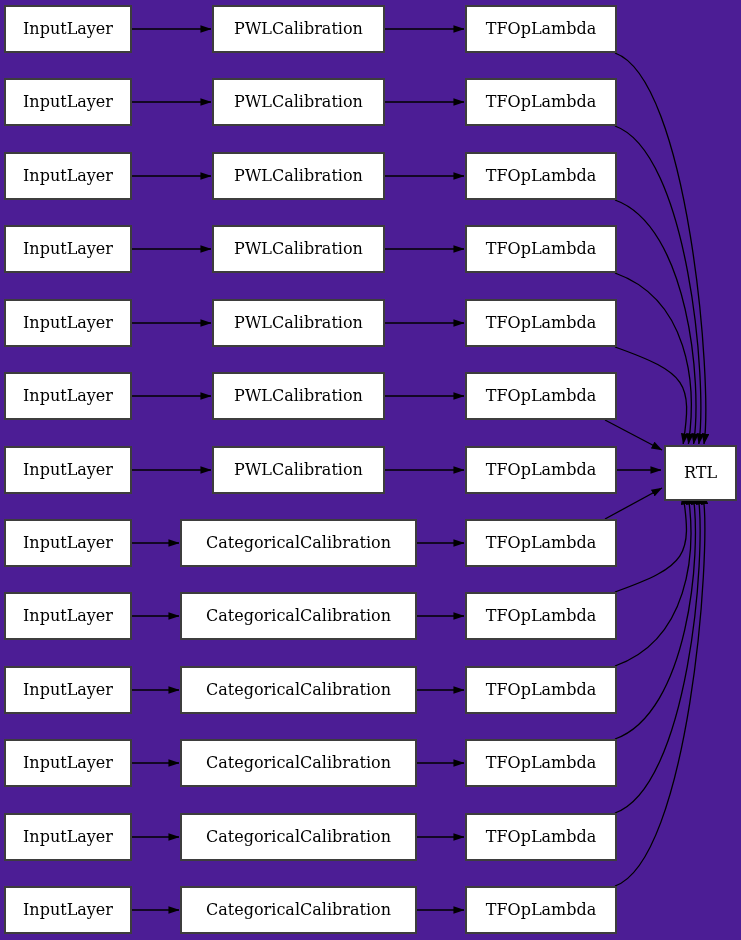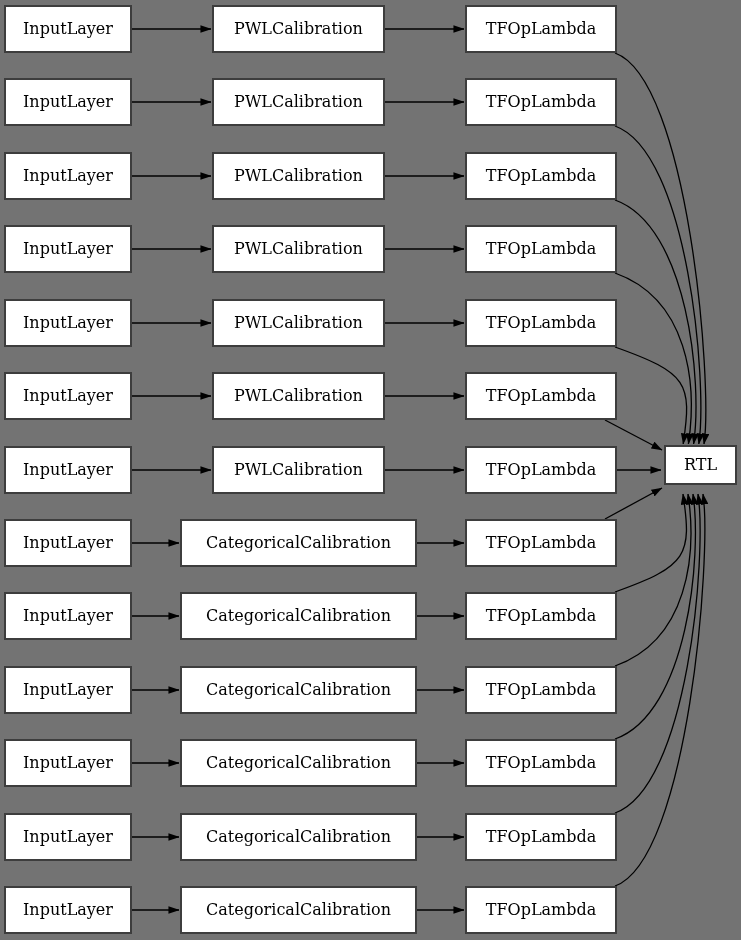--- a/index.html
+++ b/index.html
@@ -4,21 +4,21 @@
 <style>
   html, body {
     margin: 0;
     padding: 0;
     background: #ffffff;
   }
   #stage {
     position: relative;
     width: 741px;
     height: 940px;
-    background: #737373;
+    background: #4c1d95;
     font-family: "DejaVu Serif", "Liberation Serif", serif;
     overflow: hidden;
   }
   #edges {
     position: absolute;
     left: 0; top: 0;
     width: 741px; height: 940px;
   }
   .node {
     position: absolute;
@@ -124,15 +124,15 @@
       <div class="node" style="left: 465px; top: 666px; width: 152px; height: 48px; border-color: rgb(61, 61, 61); background: rgb(255, 255, 255); color: rgb(0, 0, 0);">TFOpLambda</div>
       <div class="node" style="left: 4px; top: 739px; width: 128px; height: 48px; border-color: rgb(61, 61, 61); background: rgb(255, 255, 255); color: rgb(0, 0, 0);">InputLayer</div>
       <div class="node" style="left: 180px; top: 739px; width: 237px; height: 48px; border-color: rgb(61, 61, 61); background: rgb(255, 255, 255); color: rgb(0, 0, 0);">CategoricalCalibration</div>
       <div class="node" style="left: 465px; top: 739px; width: 152px; height: 48px; border-color: rgb(61, 61, 61); background: rgb(255, 255, 255); color: rgb(0, 0, 0);">TFOpLambda</div>
       <div class="node" style="left: 4px; top: 813px; width: 128px; height: 48px; border-color: rgb(61, 61, 61); background: rgb(255, 255, 255); color: rgb(0, 0, 0);">InputLayer</div>
       <div class="node" style="left: 180px; top: 813px; width: 237px; height: 48px; border-color: rgb(61, 61, 61); background: rgb(255, 255, 255); color: rgb(0, 0, 0);">CategoricalCalibration</div>
       <div class="node" style="left: 465px; top: 813px; width: 152px; height: 48px; border-color: rgb(61, 61, 61); background: rgb(255, 255, 255); color: rgb(0, 0, 0);">TFOpLambda</div>
       <div class="node" style="left: 4px; top: 886px; width: 128px; height: 48px; border-color: rgb(61, 61, 61); background: rgb(255, 255, 255); color: rgb(0, 0, 0);">InputLayer</div>
       <div class="node" style="left: 180px; top: 886px; width: 237px; height: 48px; border-color: rgb(61, 61, 61); background: rgb(255, 255, 255); color: rgb(0, 0, 0);">CategoricalCalibration</div>
       <div class="node" style="left: 465px; top: 886px; width: 152px; height: 48px; border-color: rgb(61, 61, 61); background: rgb(255, 255, 255); color: rgb(0, 0, 0);">TFOpLambda</div>
-      <div class="node" style="left: 664px; top: 445px; width: 73px; height: 40px; border-color: rgb(61, 61, 61); background: rgb(255, 255, 255); color: rgb(0, 0, 0);">RTL</div>
+      <div class="node" style="left: 664px; top: 445px; width: 73px; height: 56px; border-color: rgb(61, 61, 61); background: rgb(255, 255, 255); color: rgb(0, 0, 0);">RTL</div>
     </div>
 </div>
 
 </body></html>

